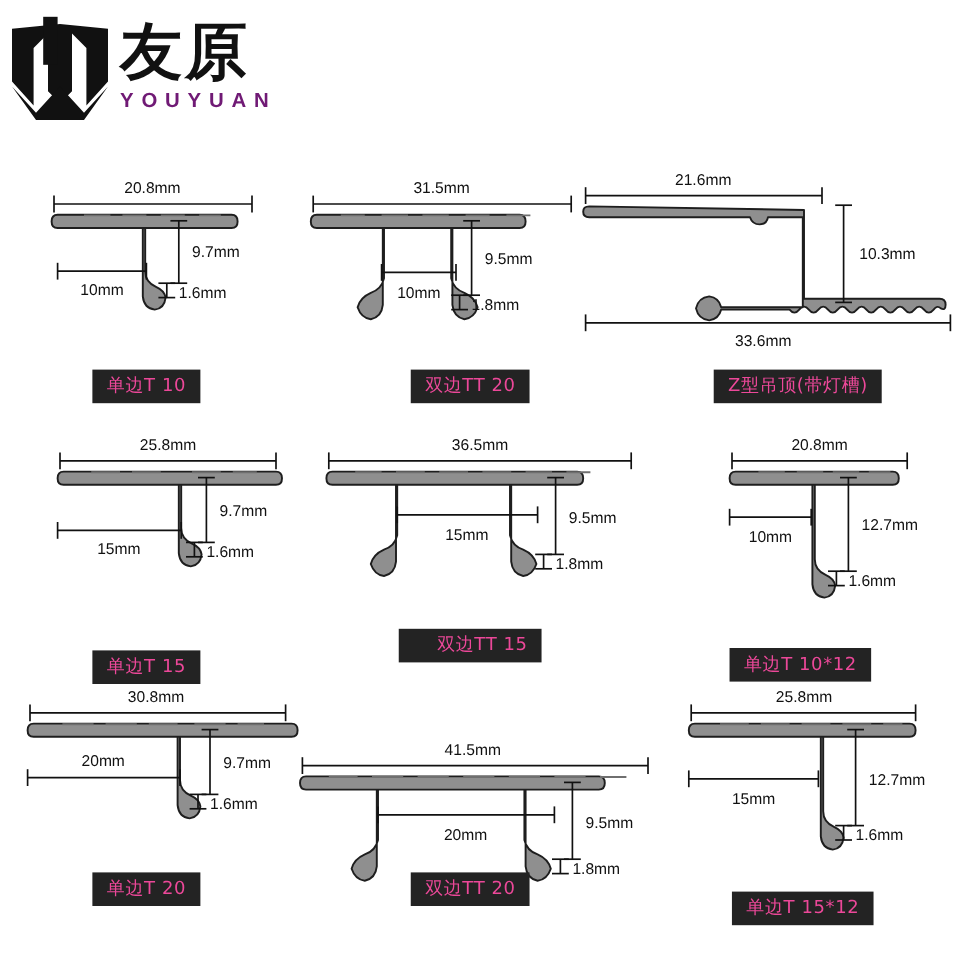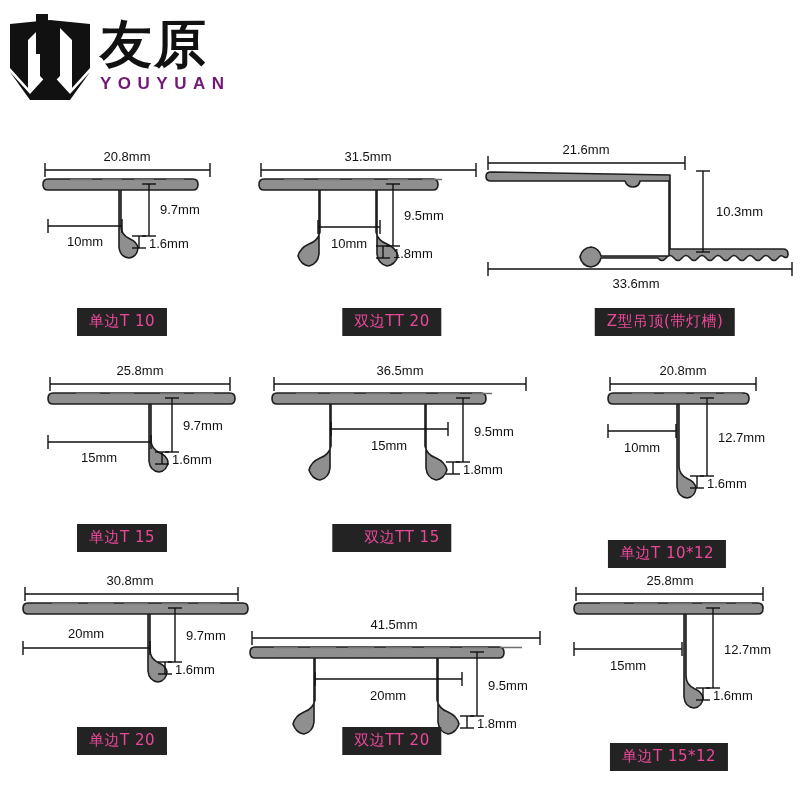--- a/index.html
+++ b/index.html
@@ -200,21 +200,21 @@
       <text class="dimtxt" x="89" y="100" text-anchor="middle">15mm</text>
 
       <g class="dim">
         <line x1="145" y1="90" x2="159" y2="90"></line>
         <line x1="145" y1="102" x2="159" y2="102"></line>
         <line x1="152" y1="90" x2="152" y2="102"></line>
       </g>
       <text class="dimtxt" x="162" y="102">1.6mm</text>
     </svg>
   </div>
-  <div class="cap-label" style="left:122px;top:524px;">单边T 15</div>
+  <div class="cap-label" style="left:122px;top:542px;">单边T 15</div>
 
   <div class="cell" style="left:258px;top:362px;">
     <svg width="280" height="140" viewBox="0 0 280 140">
       <g class="dim">
         <line x1="16" y1="15" x2="16" y2="29"></line>
         <line x1="268" y1="15" x2="268" y2="29"></line>
         <line x1="16" y1="22" x2="268" y2="22"></line>
       </g>
       <text class="dimtxt" x="142" y="13" text-anchor="middle">36.5mm</text>
 

